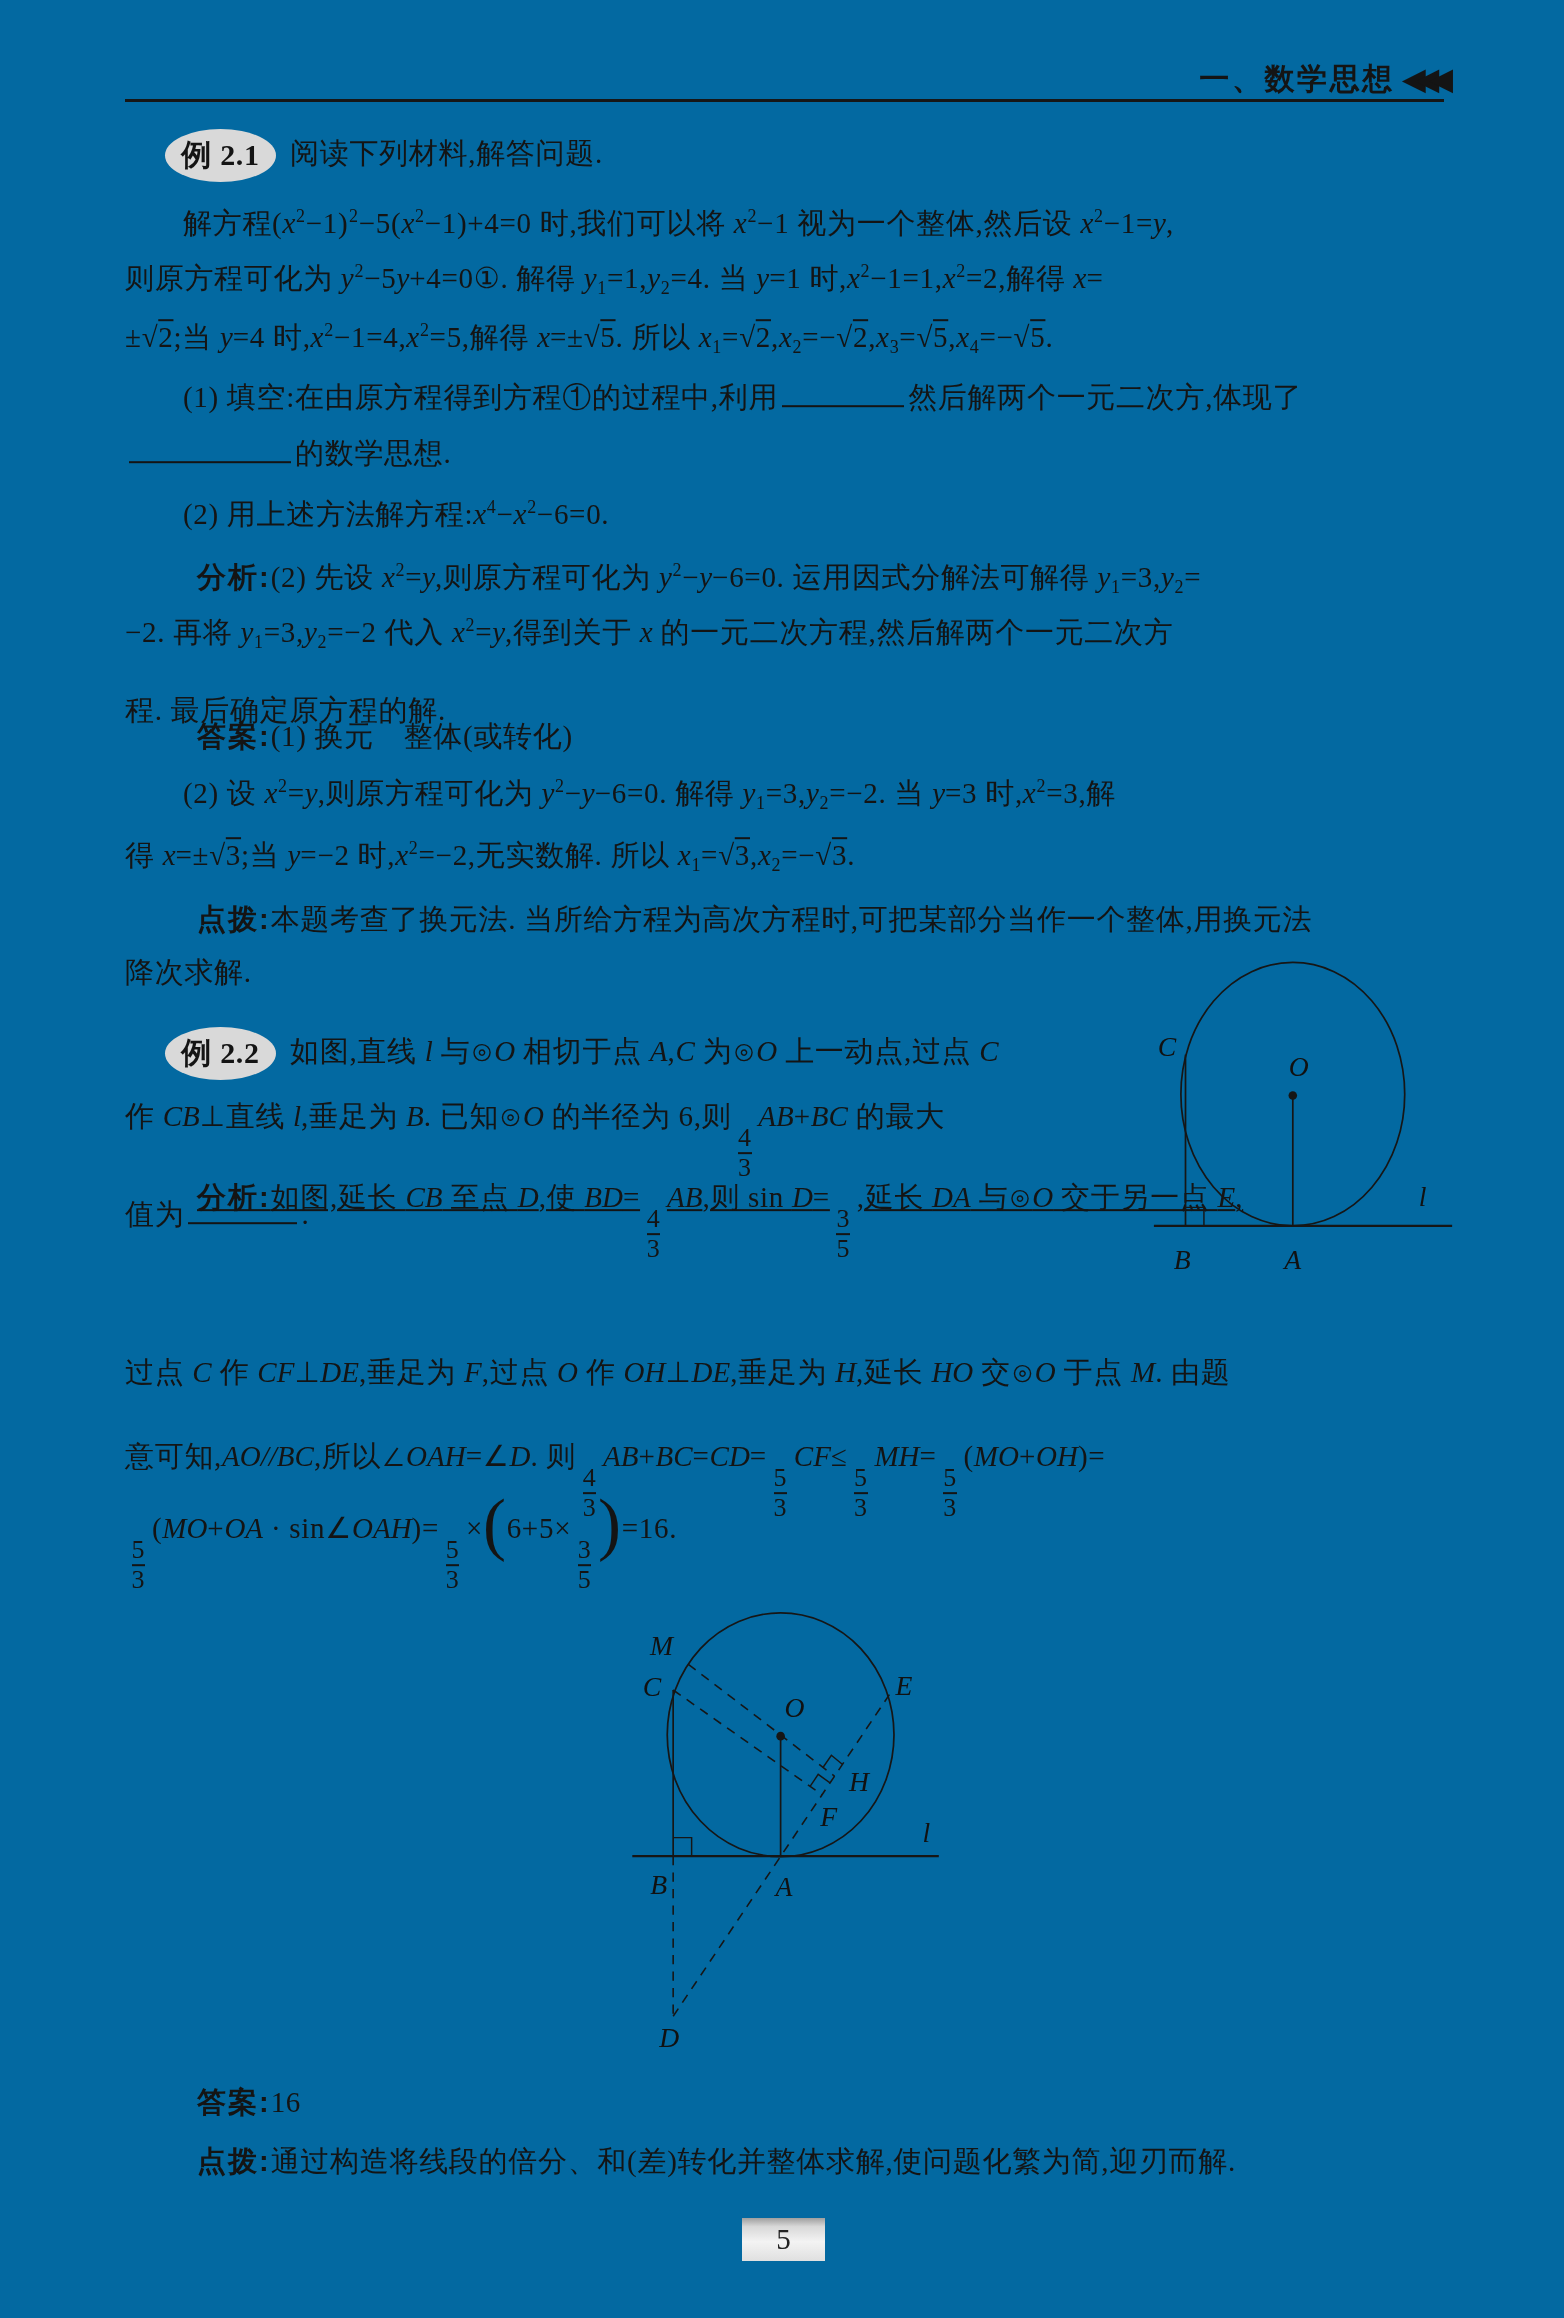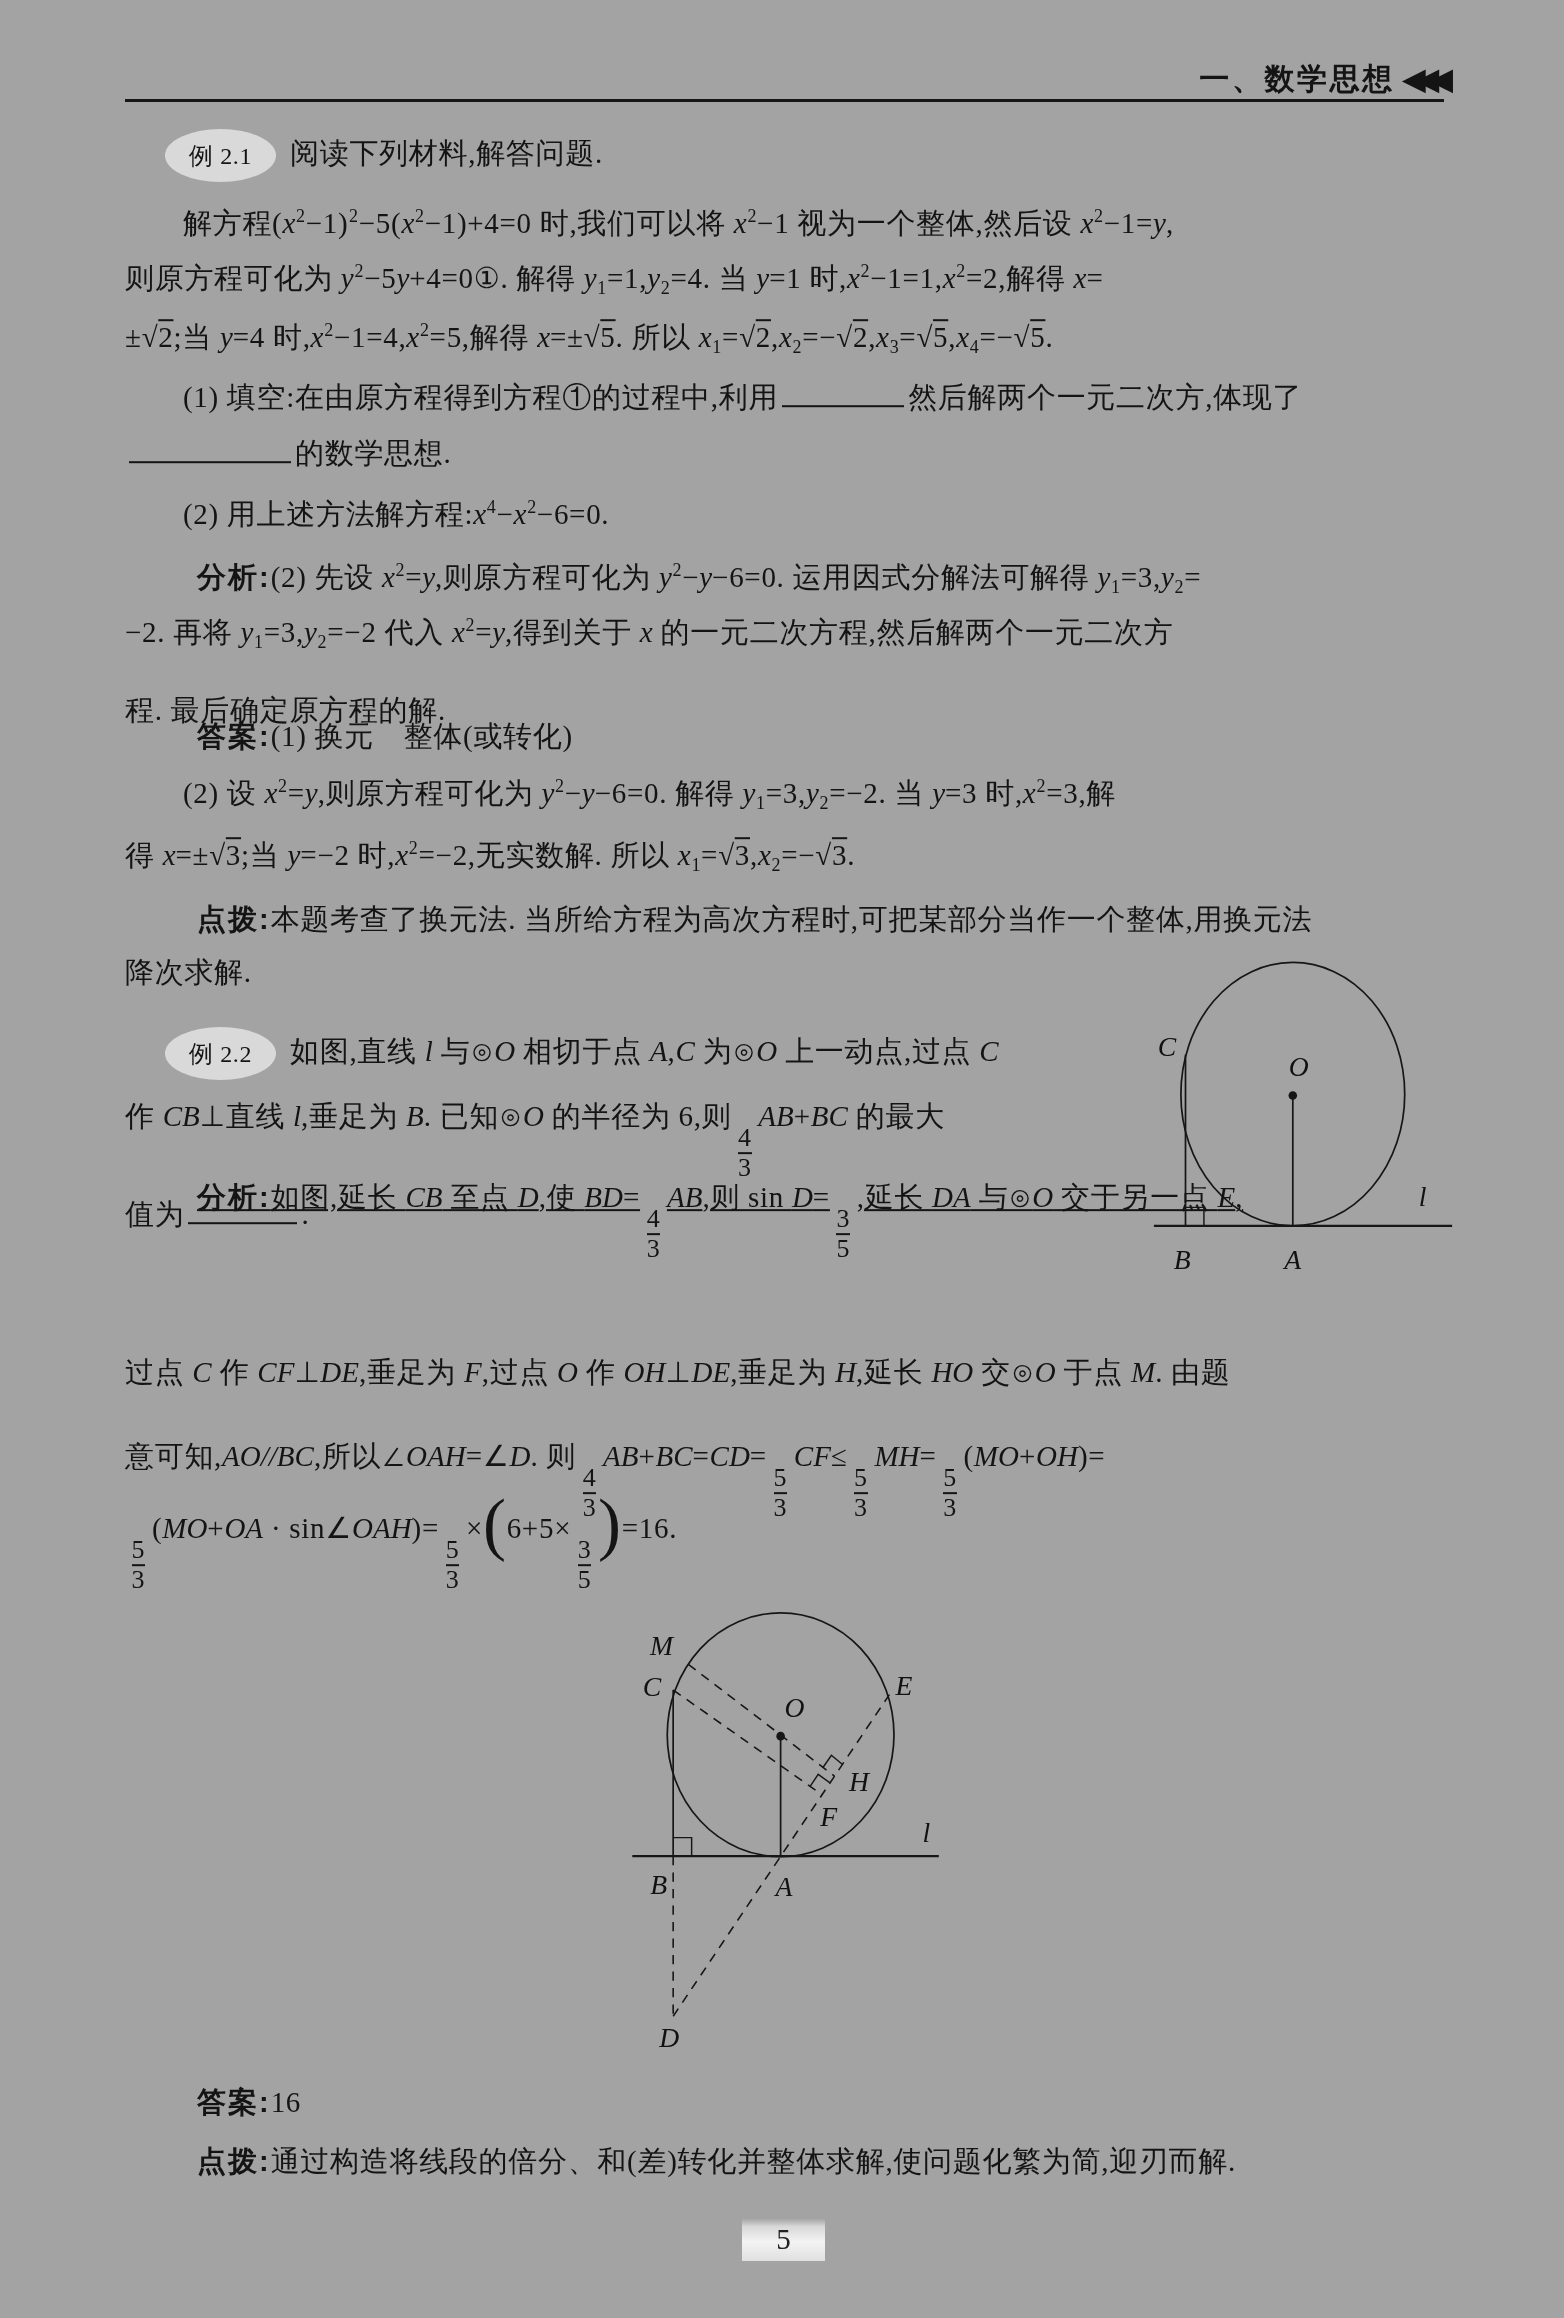--- a/index.html
+++ b/index.html
@@ -1,16 +1,16 @@
 <!DOCTYPE html>
 <html style="font-size:10.5px"><head>
 <meta charset="utf-8">
 <style>
   html,body{margin:0;padding:0;background:#e8e8e8;}
-  #page{position:relative;width:1564px;height:2319px;background:#a3a3a3;overflow:hidden;
+  #page{position:relative;width:1564px;height:2319px;background:#0369a1;overflow:hidden;
         font-family:"Liberation Serif",serif;color:#141414;font-size:29px;}
   .line{position:absolute;white-space:nowrap;transform:translateY(-52%);letter-spacing:0.7px;}
   .ct{font-family:"Liberation Serif",serif;}
   .mi{font-style:italic;font-family:"Liberation Serif",serif;letter-spacing:0;}
   .sup{font-size:18px;vertical-align:11.2px;margin-left:0.7px;font-family:"Liberation Serif",serif;}
   .sub{font-size:18px;vertical-align:-6px;margin-left:0.7px;font-style:normal;}
   .sq{white-space:nowrap;}
   .ov{text-decoration:overline;}
   .fr{display:inline-flex;flex-direction:column;align-items:center;vertical-align:-20px;
       line-height:1.02;font-size:26px;margin:0 4.6px;}
@@ -18,21 +18,21 @@
   .fr .d{border-top:2px solid #141414;padding-top:1.3px;}
   .bl{display:inline-block;height:8px;border-bottom:2px solid #141414;margin:0 4px;}
   .lb{font-family:"Liberation Sans",sans-serif;font-weight:bold;letter-spacing:2px;margin-left:14px;}
   .bp{font-size:69px;line-height:0;vertical-align:-9.2px;font-weight:400;}
   #hdr{position:absolute;top:59px;right:120px;font-family:"Liberation Sans",sans-serif;
        font-weight:bold;font-size:30px;letter-spacing:2.6px;}
   #hdr .arr{letter-spacing:-8.6px;margin-left:8px;font-size:29px;}
   #rule{position:absolute;left:125px;top:99px;width:1319px;height:2.6px;background:#161616;}
   .exl{position:absolute;width:111px;height:53px;background:#d9d9d9;border-radius:50%;
        display:flex;align-items:center;justify-content:center;
-       font-weight:normal;font-size:24px;letter-spacing:0.7px;font-family:"Liberation Serif",serif;}
+       font-weight:bold;font-size:30px;letter-spacing:0.7px;font-family:"Liberation Serif",serif;}
   .fig{position:absolute;}
   #pgn{position:absolute;left:742px;top:2218px;width:83px;height:43px;
        background:linear-gradient(180deg,#9f9f9f 0%,#d8d8d8 20%,#f3f3f3 55%,#e0e0e0 100%);
        display:flex;align-items:center;justify-content:center;font-size:29px;color:#222;}
 </style>
 </head>
 <body>
 
 <div id="page">
   <div id="hdr">

